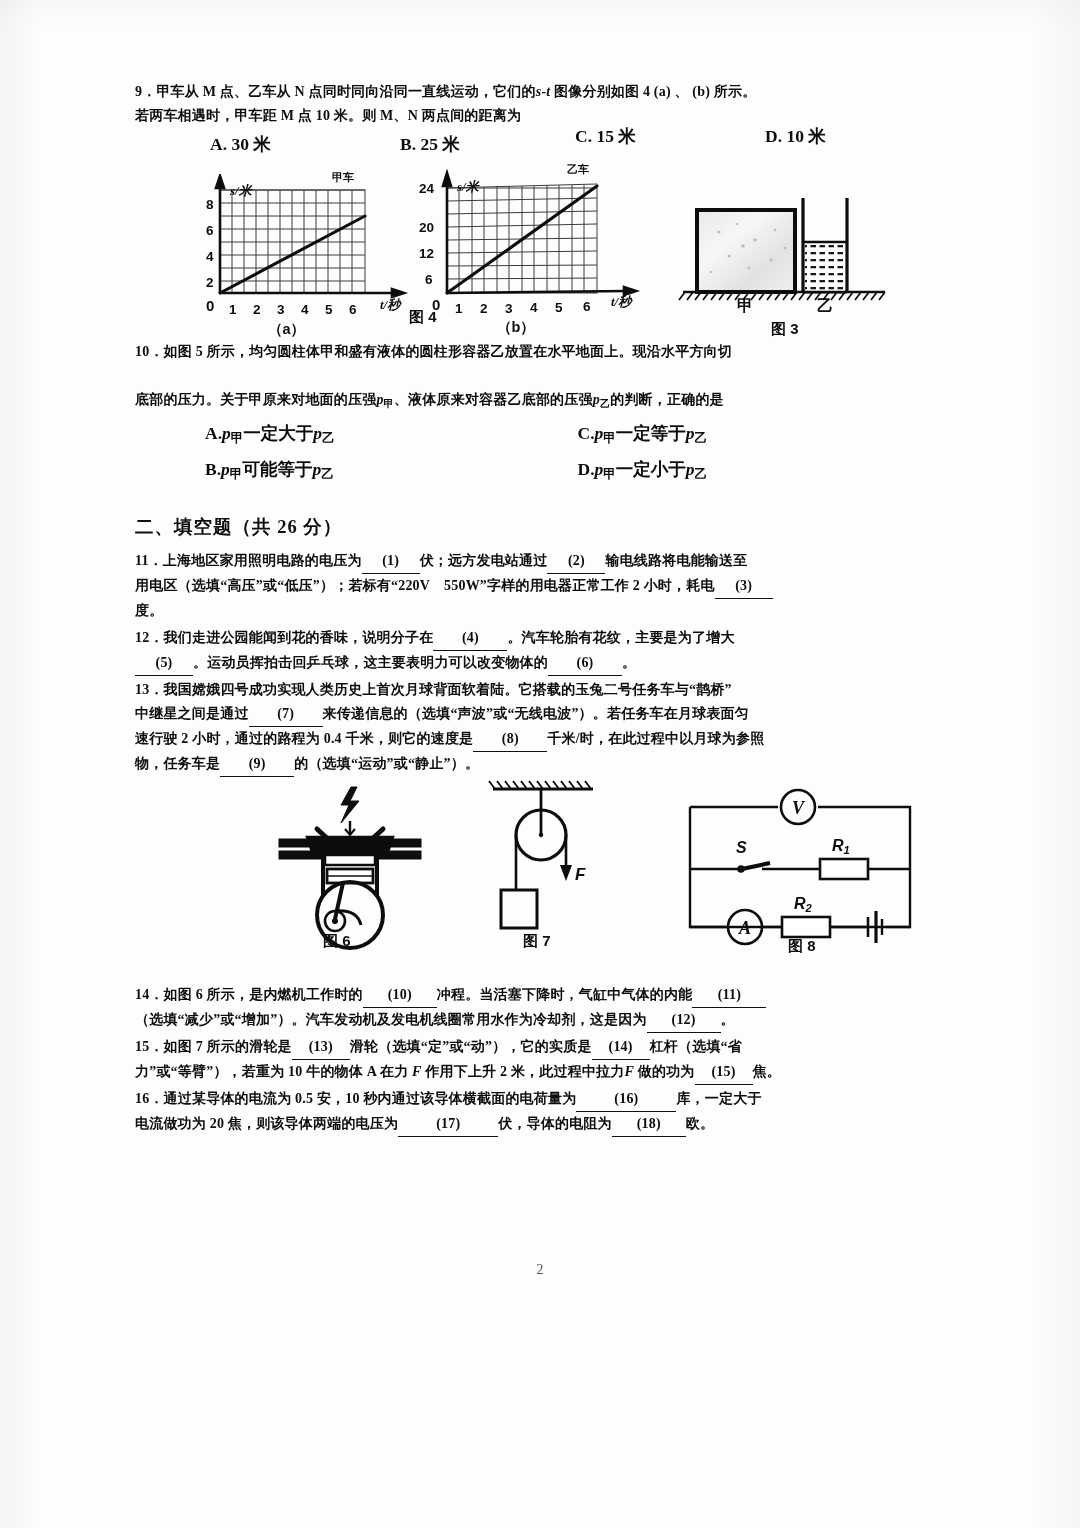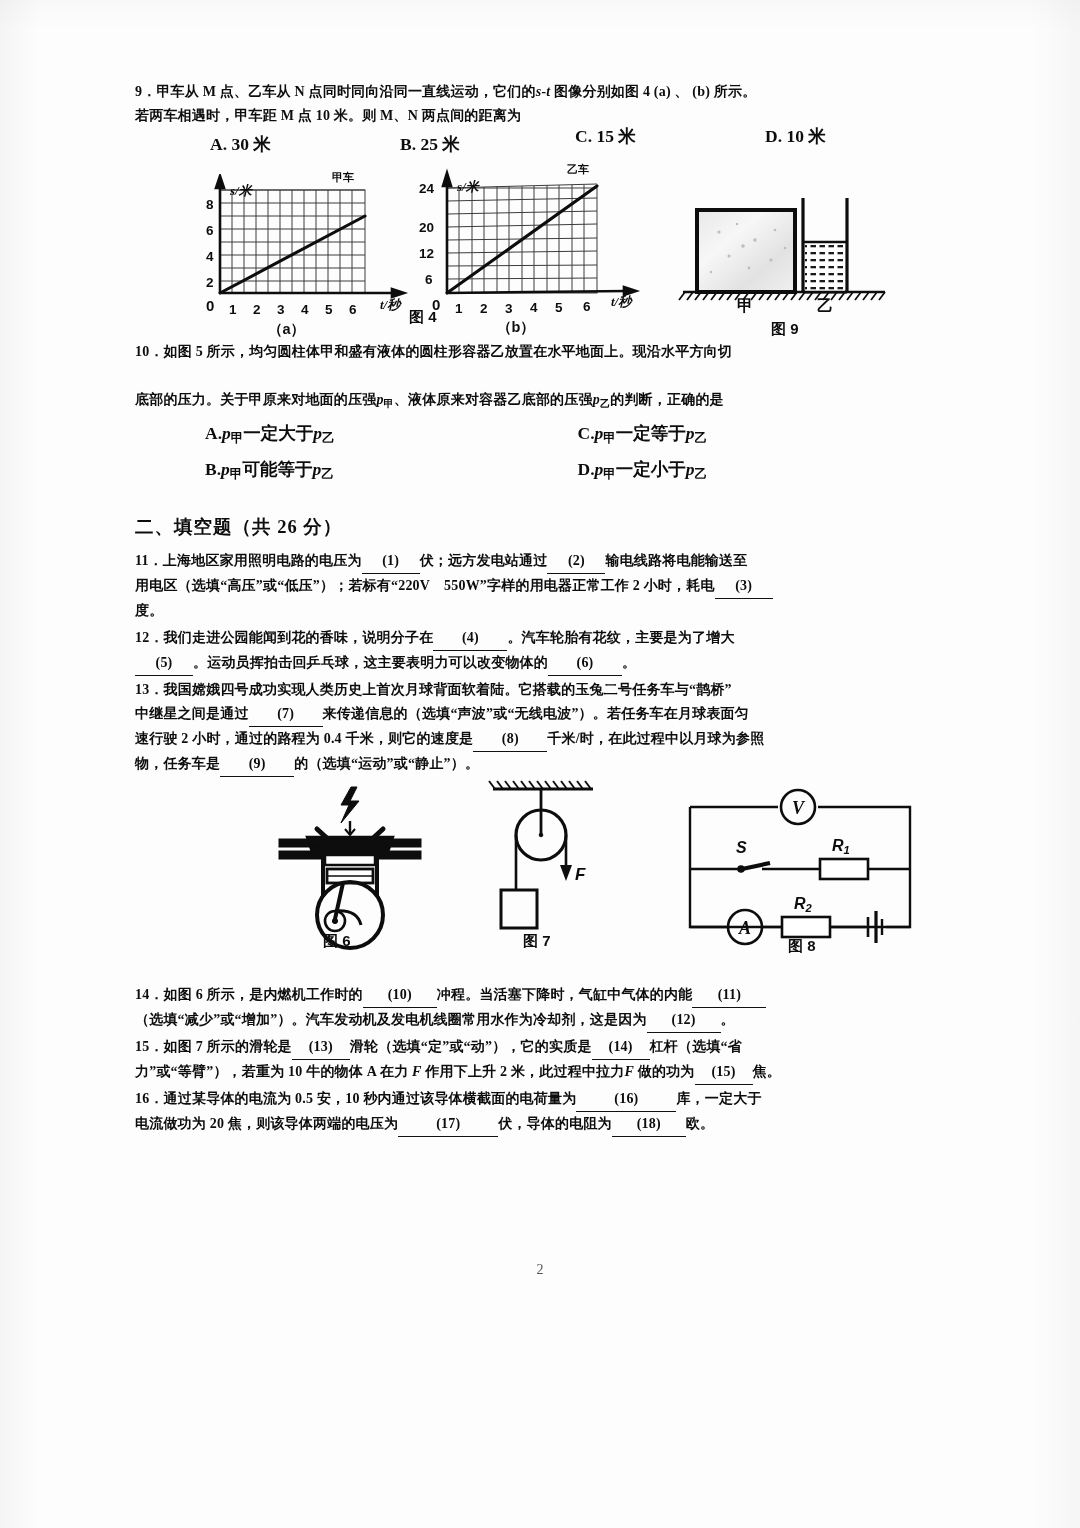--- a/index.html
+++ b/index.html
@@ -298,21 +298,21 @@
             <line x1="170" y1="112" x2="164" y2="120"></line>
               <line x1="178" y1="112" x2="172" y2="120"></line>
             <line x1="186" y1="112" x2="180" y2="120"></line>
               <line x1="194" y1="112" x2="188" y2="120"></line>
             <line x1="202" y1="112" x2="196" y2="120"></line>
               <line x1="210" y1="112" x2="204" y2="120"></line>
           </g>
         </svg>
         <div class="graph-title" style="left:62px; top:116px; font-size:16px;">甲</div>
         <div class="graph-title" style="left:142px; top:116px; font-size:16px;">乙</div>
-        <div class="figcap" style="left:96px; top:140px;">图 9</div>
+        <div class="figcap" style="left:96px; top:140px;">图 3</div>
       </div>
     </div>
 
     <div class="q" style="margin-top:2px;">
       <span>10．如图 5 所示，均匀圆柱体甲和盛有液体的圆柱形容器乙放置在水平地面上。现沿水平方向切</span><br>
       <br>
       <span>底部的压力。关于甲原来对地面的压强</span><span class="ital">p</span><span class="sub">甲</span><span>、液体原来对容器乙底部的压强</span><span class="ital">p</span><span class="sub">乙</span><span>的判断，正确的是</span>
     </div>
     <div class="opts opts-10">
       <div><span>A.</span><span class="ital">p</span><span class="sub">甲</span><span>一定大于</span><span class="ital">p</span><span class="sub">乙</span></div>

